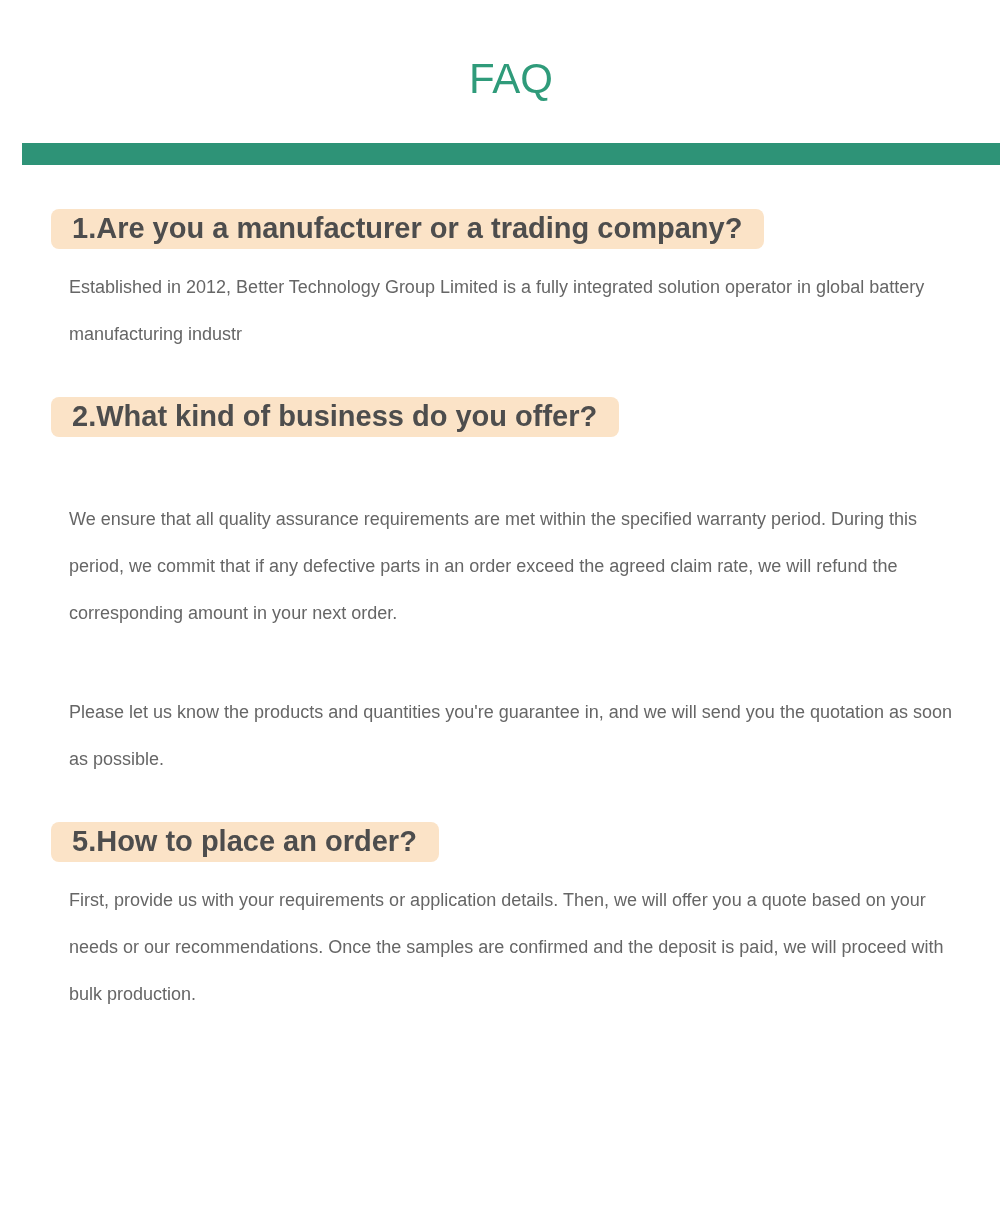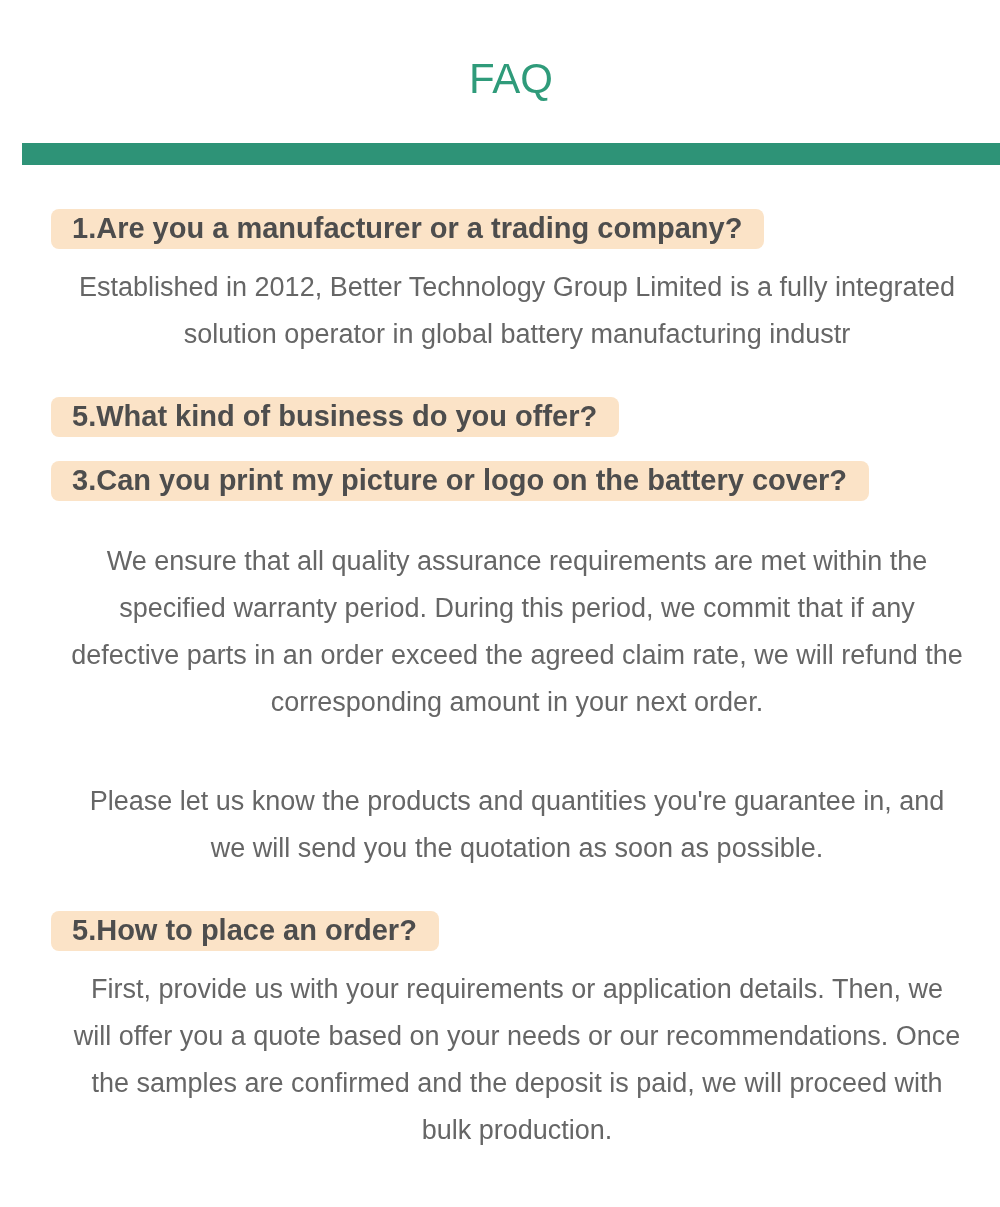--- a/index.html
+++ b/index.html
@@ -39,26 +39,25 @@
     margin: 0 16px 2px 0;
     text-align: right;
   }
   .faq-item .q-text {
     font-size: 29px;
     line-height: 35px;
     font-weight: 700;
     color: var(--question-color, #4D4D4D);
   }
   .faq-item .answer {
-    font-size: 27px;
+    font-size: 18px;
     line-height: 47px;
     color: var(--answer-color, #666666);
     margin: 2px 0 6px 7px;
     max-width: 962px;
-    text-align: center;
   }
 </style>
 </head>
 <body style="--accent-green: #2F9B7A; --divider-green: #2E9377; --highlight-bg: #FBE3C7; --question-color: #4D4D4D; --answer-color: #666666;">
 
 <header class="faq-header">
   <h1 class="faq-title">FAQ</h1>
 </header>
 
 <div class="section-divider"></div>
@@ -66,28 +65,25 @@
 <main class="faq-main">
   <section class="faq-item">
     <div class="q-pill">
       <span class="q-text">1.Are you a manufacturer or a trading company?</span>
     </div>
     <p class="answer">Established in 2012, Better Technology Group Limited is a fully integrated solution operator in global battery manufacturing industr</p>
   </section>
 
   <section class="faq-item">
     <div class="q-pill">
-      <span class="q-text">5.What kind of business do you offer?</span>
+      <span class="q-text">2.What kind of business do you offer?</span>
     </div>
   </section>
 
   <section class="faq-item">
-    <div class="q-pill">
-      <span class="q-text">3.Can you print my picture or logo on the battery cover?</span>
-    </div>
   </section>
 
   <section class="faq-item">
     <p class="answer">We ensure that all quality assurance requirements are met within the specified warranty period. During this period, we commit that if any defective parts in an order exceed the agreed claim rate, we will refund the corresponding amount in your next order.</p>
   </section>
 
   <section class="faq-item">
     <p class="answer">Please let us know the products and quantities you're guarantee in, and we will send you the quotation as soon as possible.</p>
   </section>
 

